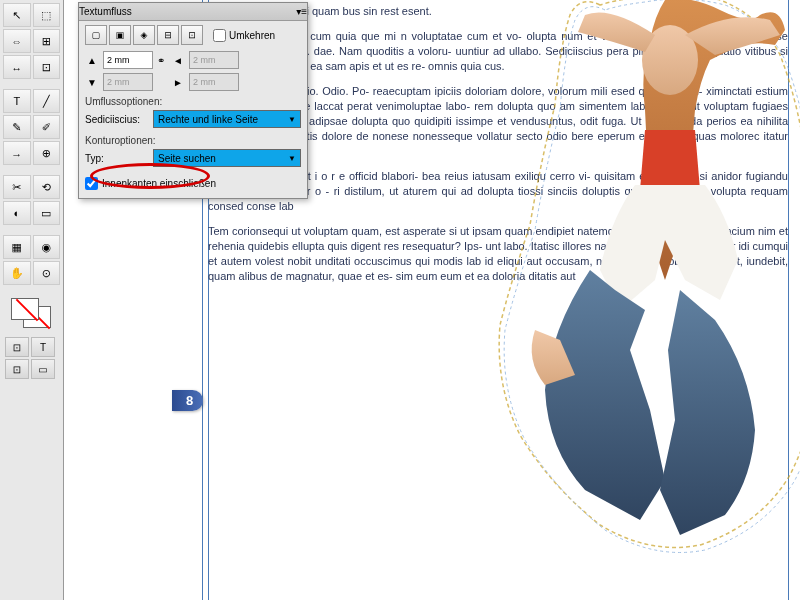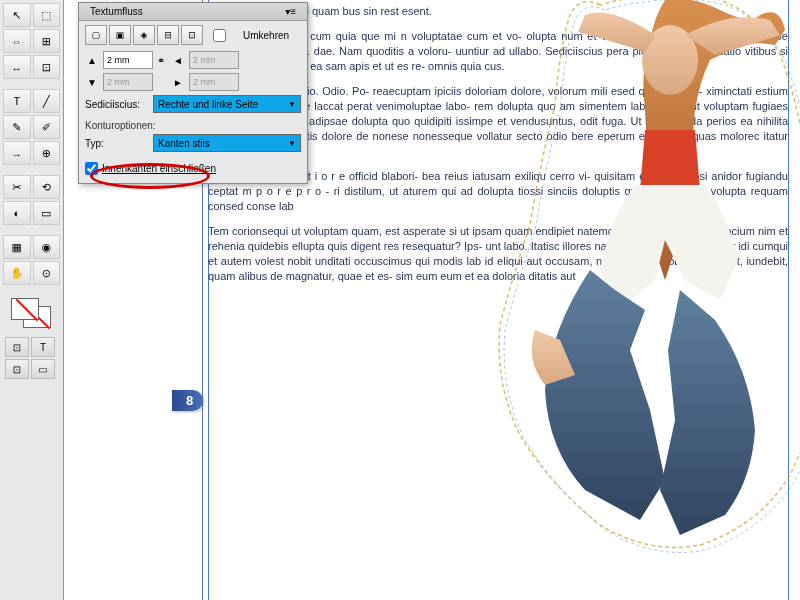--- a/index.html
+++ b/index.html
@@ -10,38 +10,38 @@
 .tool-btn { width: 28px; height: 24px; border: 1px solid #ccc; background: linear-gradient(#f8f8f8,#e0e0e0); margin: 1px; display: flex; align-items: center; justify-content: center; font-size: 11px; cursor: pointer; }
 .tool-btn.sep { border: none; background: none; height: 6px; }
 .color-swatch { width: 42px; height: 32px; margin: 4px auto; position: relative; }
 .swatch-box { width: 28px; height: 22px; border: 1px solid #666; position: absolute; background: #fff; }
 .swatch-box.front { top: 0; left: 0; }
 .swatch-box.back { top: 8px; left: 12px; }
 .swatch-line { position: absolute; width: 30px; height: 2px; background: red; transform: rotate(45deg); top: 10px; left: 0; }
 .bottom-tool { width: 24px; height: 20px; background: linear-gradient(#f0f0f0,#d8d8d8); border: 1px solid #bbb; margin: 1px; display: inline-flex; align-items: center; justify-content: center; font-size: 10px; }
 
 .panel { position: absolute; left: 78px; top: 2px; width: 230px; background: #e8e8e8; border: 1px solid #888; box-shadow: 2px 2px 6px rgba(0,0,0,0.3); font-size: 10px; }
-.panel-header { background: linear-gradient(#d8d8d8,#c8c8c8); padding: 3px 11px; display: flex; align-items: center; justify-content: space-between; border-bottom: 1px solid #999; }
+.panel-header { background: linear-gradient(#d8d8d8,#c8c8c8); padding: 3px 0; display: flex; align-items: center; justify-content: space-between; border-bottom: 1px solid #999; }
 .panel-header span { font-size: 10px; }
 .panel-close { font-size: 10px; cursor: pointer; }
 .wrap-buttons { padding: 4px 6px; display: flex; align-items: center; gap: 2px; }
 .wrap-btn { width: 22px; height: 20px; border: 1px solid #999; background: linear-gradient(#fafafa,#e0e0e0); cursor: pointer; display: flex; align-items: center; justify-content: center; font-size: 9px; }
-.wrap-check { margin-left: 8px; display: flex; align-items: center; gap: 17px; font-size: 10px; }
+.wrap-check { margin-left: 8px; display: flex; align-items: center; gap: 3px; font-size: 10px; }
 .offset-row { padding: 2px 6px; display: flex; align-items: center; gap: 4px; }
 .offset-label { width: 14px; font-size: 10px; text-align: center; }
 .offset-input { width: 50px; height: 16px; border: 1px solid #999; font-size: 9px; padding: 8px 3px; background: #fff; }
 .offset-input.disabled { background: #e0e0e0; color: #999; }
 .link-icon { width: 10px; font-size: 10px; }
 .section-label { padding: 3px 6px 1px; font-size: 10px; color: #333; }
 .dropdown-row { padding: 2px 6px 4px; display: flex; align-items: center; gap: 6px; }
 .dropdown-row label { font-size: 10px; width: 62px; }
 .dropdown { flex: 1; height: 18px; border: 1px solid #666; background: #0ea5e9; font-size: 10px; padding: 0 4px; display: flex; align-items: center; justify-content: space-between; cursor: pointer; }
 .dropdown-arrow { font-size: 8px; }
 .highlight-ellipse { position: absolute; border: 3px solid #d40000; border-radius: 50%; width: 120px; height: 26px; left: 90px; top: 163px; pointer-events: none; z-index: 10; }
-.check-row { padding: 6px 6px 8px; display: flex; align-items: center; gap: 4px; font-size: 10px; text-decoration: underline; }
+.check-row { padding: 6px 6px 8px; display: flex; align-items: center; gap: 4px; font-size: 10px; }
 
 .page-area { position: absolute; left: 180px; top: 0; width: 620px; height: 600px; }
 .margin-line { position: absolute; top: 0; width: 1px; height: 600px; background: #4a7ab8; }
 .text-content { position: absolute; left: 28px; top: 4px; width: 580px; font-size: 11px; line-height: 15px; color: #2a3658; text-align: justify; }
 .text-content p { margin-bottom: 10px; }
 .page-badge { position: absolute; left: -8px; top: 390px; background: linear-gradient(90deg,#2b4a8f,#4a6fb8); color: #fff; padding: 3px 10px 3px 14px; border-radius: 0 14px 14px 0; font-size: 13px; font-weight: bold; box-shadow: 1px 1px 3px rgba(0,0,0,0.3); }
 
 .dancer { position: absolute; left: 310px; top: -10px; width: 350px; height: 580px; z-index: 5; pointer-events: none; }
 .outline { position: absolute; left: 300px; top: -15px; width: 370px; height: 595px; z-index: 4; pointer-events: none; opacity: 0.7; }
 </style>
@@ -185,32 +185,33 @@
     <span class="offset-label">◄</span>
     <input class="offset-input disabled" value="2 mm" style="">
   </div>
   <div class="offset-row">
     <span class="offset-label">▼</span>
     <input class="offset-input disabled" value="2 mm" style="">
     <span class="link-icon"></span>
     <span class="offset-label">►</span>
     <input class="offset-input disabled" value="2 mm" style="">
   </div>
+  <div class="section-label">Umflussoptionen:</div>
   <div class="dropdown-row">
     <label>Sediciiscius:</label>
     <div class="dropdown">
       <span>Rechte und linke Seite</span>
       <span class="dropdown-arrow">▼</span>
     </div>
   </div>
   <div class="section-label">Konturoptionen:</div>
   <div class="dropdown-row">
     <label>Typ:</label>
     <div class="dropdown">
-      <span>Kanten stiis</span>
+      <span>Seite suchen</span>
       <span class="dropdown-arrow">▼</span>
     </div>
   </div>
   <div class="check-row">
     <input type="checkbox" checked="" style="">
     <span>Innenkanten einschließen</span>
   </div>
 </div>
 
 <div class="highlight-ellipse"></div>

